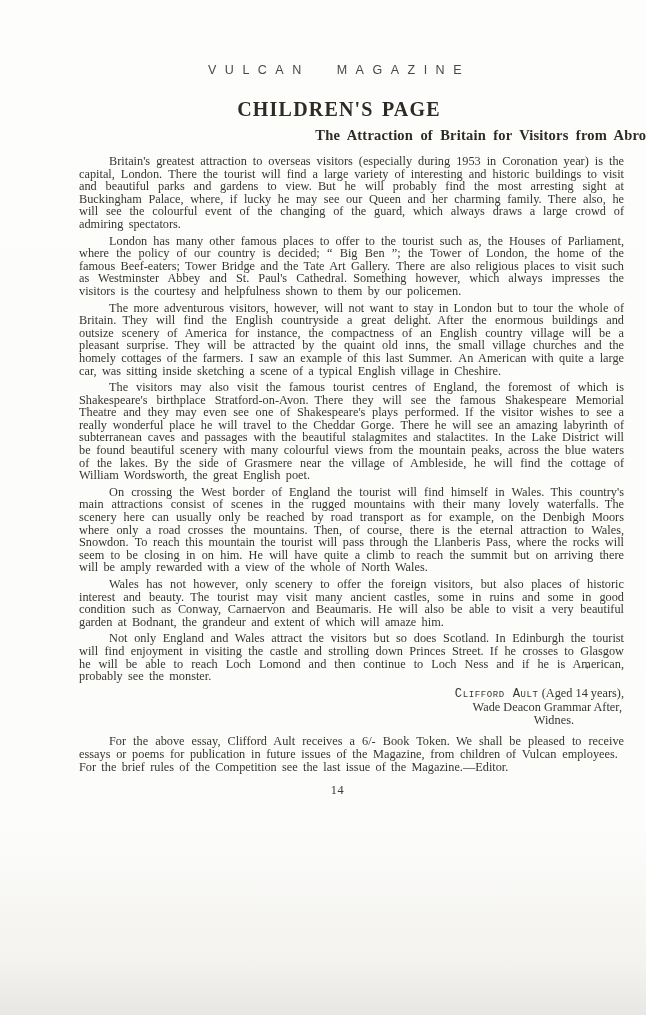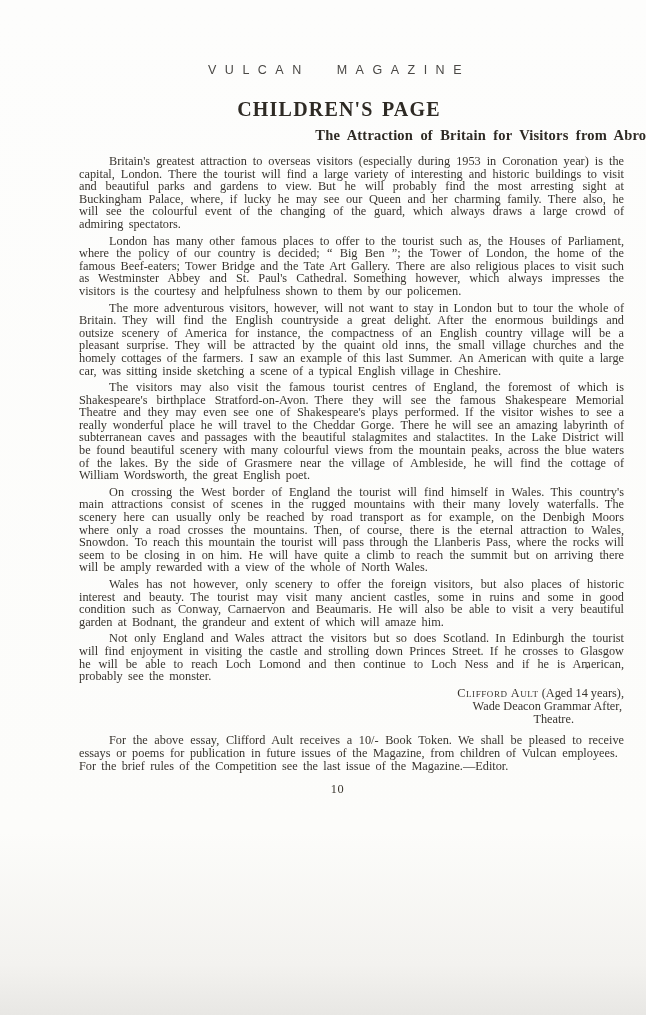--- a/index.html
+++ b/index.html
@@ -53,21 +53,21 @@
     text-indent: 30px;
     word-spacing: 0.18em;
   }
   .signature {
     margin: 1px 0 8px 0;
     line-height: 13.2px;
     text-align: right;
   }
   .sig-line2 { padding-right: 2px; }
   .sig-line3 { padding-right: 50px; }
-  .smallcaps { font-variant: small-caps; letter-spacing: 0.6px; }
+  .smallcaps { font-variant: small-caps; letter-spacing: 0.6px; font-family: Liberation Mono, monospace; }
   .editor-note { margin-bottom: 0 !important; }
   .pageno {
     margin-top: 11px;
     text-align: center;
     font-size: 12.3px;
     letter-spacing: 0.5px;
     transform: translateX(-14px);
     color: #3b372f;
   }
   .stray-mark {
@@ -94,23 +94,23 @@
     <p>London has many other famous places to offer to the tourist such as, the Houses of Parliament, where the policy of our country is decided; “ Big Ben ”; the Tower of London, the home of the famous Beef-eaters; Tower Bridge and the Tate Art Gallery. There are also religious places to visit such as Westminster Abbey and St. Paul's Cathedral. Something however, which always impresses the visitors is the courtesy and helpfulness shown to them by our policemen.</p>
     <p>The more adventurous visitors, however, will not want to stay in London but to tour the whole of Britain. They will find the English countryside a great delight. After the enormous buildings and outsize scenery of America for instance, the compactness of an English country village will be a pleasant surprise. They will be attracted by the quaint old inns, the small village churches and the homely cottages of the farmers. I saw an example of this last Summer. An American with quite a large car, was sitting inside sketching a scene of a typical English village in Cheshire.</p>
     <p>The visitors may also visit the famous tourist centres of England, the foremost of which is Shakespeare's birthplace Stratford-on-Avon. There they will see the famous Shakespeare Memorial Theatre and they may even see one of Shakespeare's plays performed. If the visitor wishes to see a really wonderful place he will travel to the Cheddar Gorge. There he will see an amazing labyrinth of subterranean caves and passages with the beautiful stalagmites and stalactites. In the Lake District will be found beautiful scenery with many colourful views from the mountain peaks, across the blue waters of the lakes. By the side of Grasmere near the village of Ambleside, he will find the cottage of William Wordsworth, the great English poet.</p>
     <p>On crossing the West border of England the tourist will find himself in Wales. This country's main attractions consist of scenes in the rugged mountains with their many lovely waterfalls. The scenery here can usually only be reached by road transport as for example, on the Denbigh Moors where only a road crosses the mountains. Then, of course, there is the eternal attraction to Wales, Snowdon. To reach this mountain the tourist will pass through the Llanberis Pass, where the rocks will seem to be closing in on him. He will have quite a climb to reach the summit but on arriving there will be amply rewarded with a view of the whole of North Wales.</p>
     <p>Wales has not however, only scenery to offer the foreign visitors, but also places of historic interest and beauty. The tourist may visit many ancient castles, some in ruins and some in good condition such as Conway, Carnaervon and Beaumaris. He will also be able to visit a very beautiful garden at Bodnant, the grandeur and extent of which will amaze him.</p>
     <p>Not only England and Wales attract the visitors but so does Scotland. In Edinburgh the tourist will find enjoyment in visiting the castle and strolling down Princes Street. If he crosses to Glasgow he will be able to reach Loch Lomond and then continue to Loch Ness and if he is American, probably see the monster.</p>
 
     <div class="signature">
       <div class="sig-line1"><span class="smallcaps">Clifford Ault</span><span> (Aged 14 years),</span></div>
       <div class="sig-line2">Wade Deacon Grammar After,</div>
-      <div class="sig-line3">Theatre.</div>
+      <div class="sig-line3">Widnes.</div>
     </div>
 
-    <p class="editor-note">For the above essay, Clifford Ault receives a 10/- Book Token. We shall be pleased to receive essays or poems for publication in future issues of the Magazine, from children of Vulcan employees. For the brief rules of the Competition see the last issue of the Magazine.—Editor.</p>
+    <p class="editor-note">For the above essay, Clifford Ault receives a 6/- Book Token. We shall be pleased to receive essays or poems for publication in future issues of the Magazine, from children of Vulcan employees. For the brief rules of the Competition see the last issue of the Magazine.—Editor.</p>
 
-    <div class="pageno">10</div>
+    <div class="pageno">14</div>
   </div>
 
   <span class="stray-mark">,</span>
 
 </div>
 
 </body></html>

